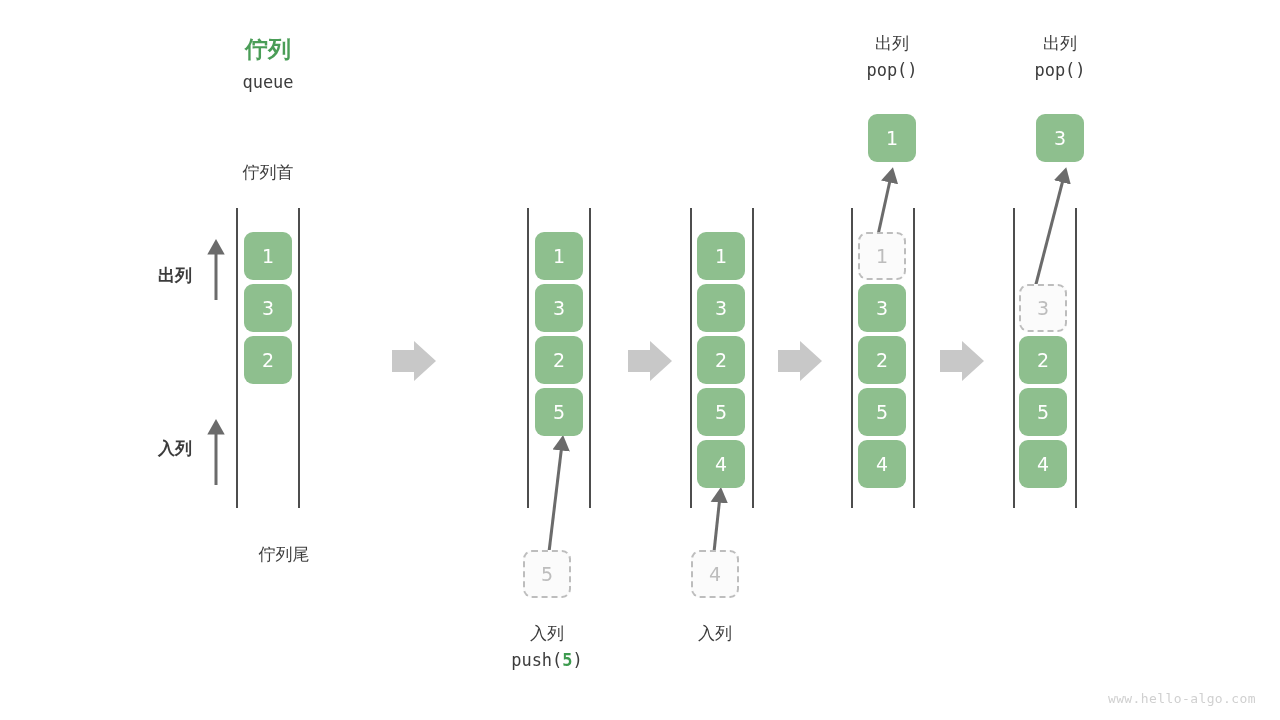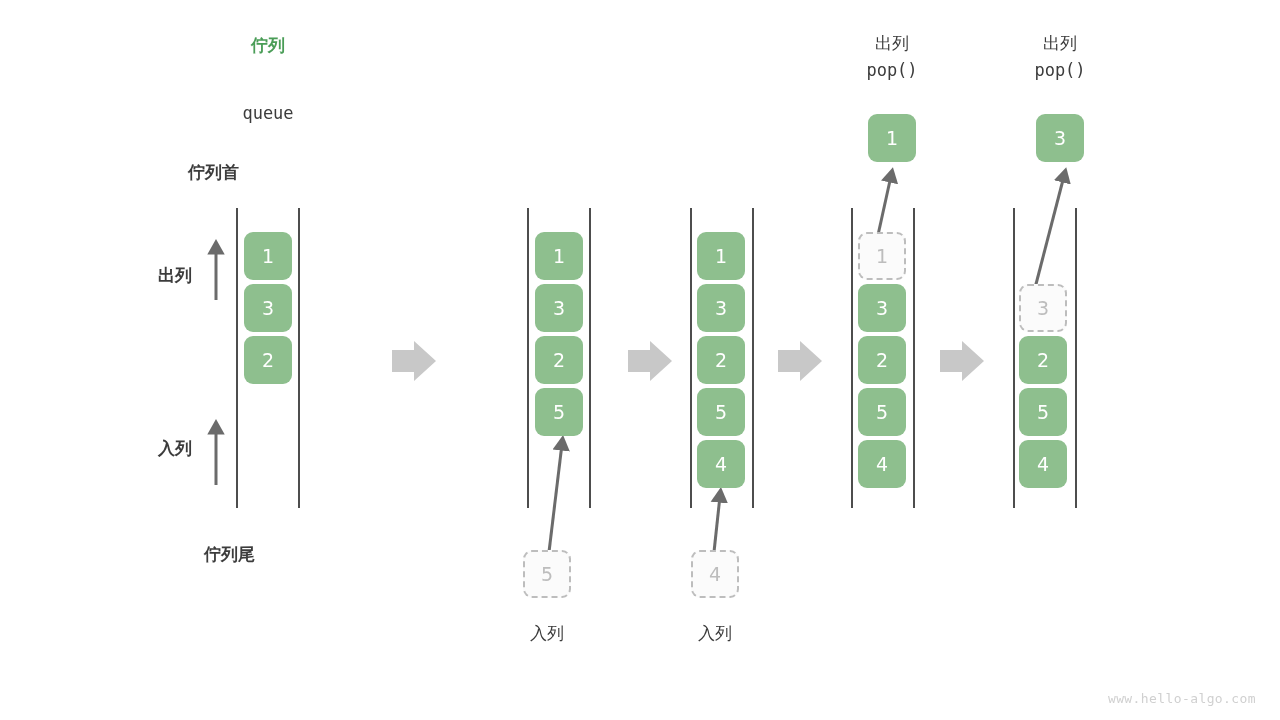--- a/index.html
+++ b/index.html
@@ -10,32 +10,32 @@
     overflow:hidden;
     position:relative;
   }
   #stage{position:absolute;left:0;top:0;width:1280px;height:720px;}
 
   
   .abs{position:absolute;}
 
   
   .title-cn{
-    font-size:17px;font-weight:bold;color:#4a9d57;
+    font-size:23px;font-weight:bold;color:#4a9d57;
     text-align:center;white-space:nowrap;
   }
   .title-en{
     font-size:17px;color:#3c3c3c;text-align:center;white-space:nowrap;
     font-family:"DejaVu Sans Mono","Liberation Mono",monospace;
   }
 
   
   .head-label,.tail-label{
-    font-size:17px;font-weight:bold;color:#3c3c3c;
-    text-align:left;white-space:nowrap;
+    font-size:17px;font-weight:normal;color:#3c3c3c;
+    text-align:center;white-space:nowrap;
   }
   .dir-label{
     font-size:17px;font-weight:bold;color:#3c3c3c;
     white-space:nowrap;text-align:right;
   }
 
   
   .rail{
     position:absolute;width:2px;background:#4d4d4d;
   }
@@ -111,21 +111,21 @@
 
       <path d="M714,552 L720,496" stroke="#6b6b6b" stroke-width="3" fill="none" marker-end="url(#thinArrow)"></path>
 
       <path d="M878,235 L891,176" stroke="#6b6b6b" stroke-width="3" fill="none" marker-end="url(#thinArrow)"></path>
 
       <path d="M1035,288 L1064,176" stroke="#6b6b6b" stroke-width="3" fill="none" marker-end="url(#thinArrow)"></path>
     </g>
   </svg>
 
   <div class="abs title-cn" style="left:188px;top:34px;width:160px;">佇列</div>
-  <div class="abs title-en" style="left:188px;top:72px;width:160px;margin-top:31px;">queue</div>
+  <div class="abs title-en" style="left:188px;top:72px;width:160px;">queue</div>
 
   <div class="abs head-label" style="left:188px;top:161px;width:160px;">佇列首</div>
   <div class="abs tail-label" style="left:204px;top:543px;width:160px;">佇列尾</div>
 
   <div class="abs dir-label" style="left:110px;top:264px;width:82px;">出列</div>
   <div class="abs dir-label" style="left:110px;top:437px;width:82px;">入列</div>
 
   <div>
     <div class="rail abs" style="left:236px;top:208px;height:300px;"></div>
     <div class="rail abs" style="left:298px;top:208px;height:300px;"></div>
@@ -141,20 +141,21 @@
 
     <div class="cell" style="left:535px;top:232px;">1</div>
     <div class="cell" style="left:535px;top:284px;">3</div>
     <div class="cell" style="left:535px;top:336px;">2</div>
     <div class="cell" style="left:535px;top:388px;">5</div>
 
     <div class="cell ghost" style="left:523px;top:550px;">5</div>
 
     <div class="op-cap" style="left:447px;top:620px;width:200px;">
       <div class="cn">入列</div>
+      <div class="code"><span>push(</span><span class="num">5</span><span>)</span></div>
     </div>
   </div>
 
   <div>
     <div class="rail abs" style="left:690px;top:208px;height:300px;"></div>
     <div class="rail abs" style="left:752px;top:208px;height:300px;"></div>
 
     <div class="cell" style="left:697px;top:232px;">1</div>
     <div class="cell" style="left:697px;top:284px;">3</div>
     <div class="cell" style="left:697px;top:336px;">2</div>

